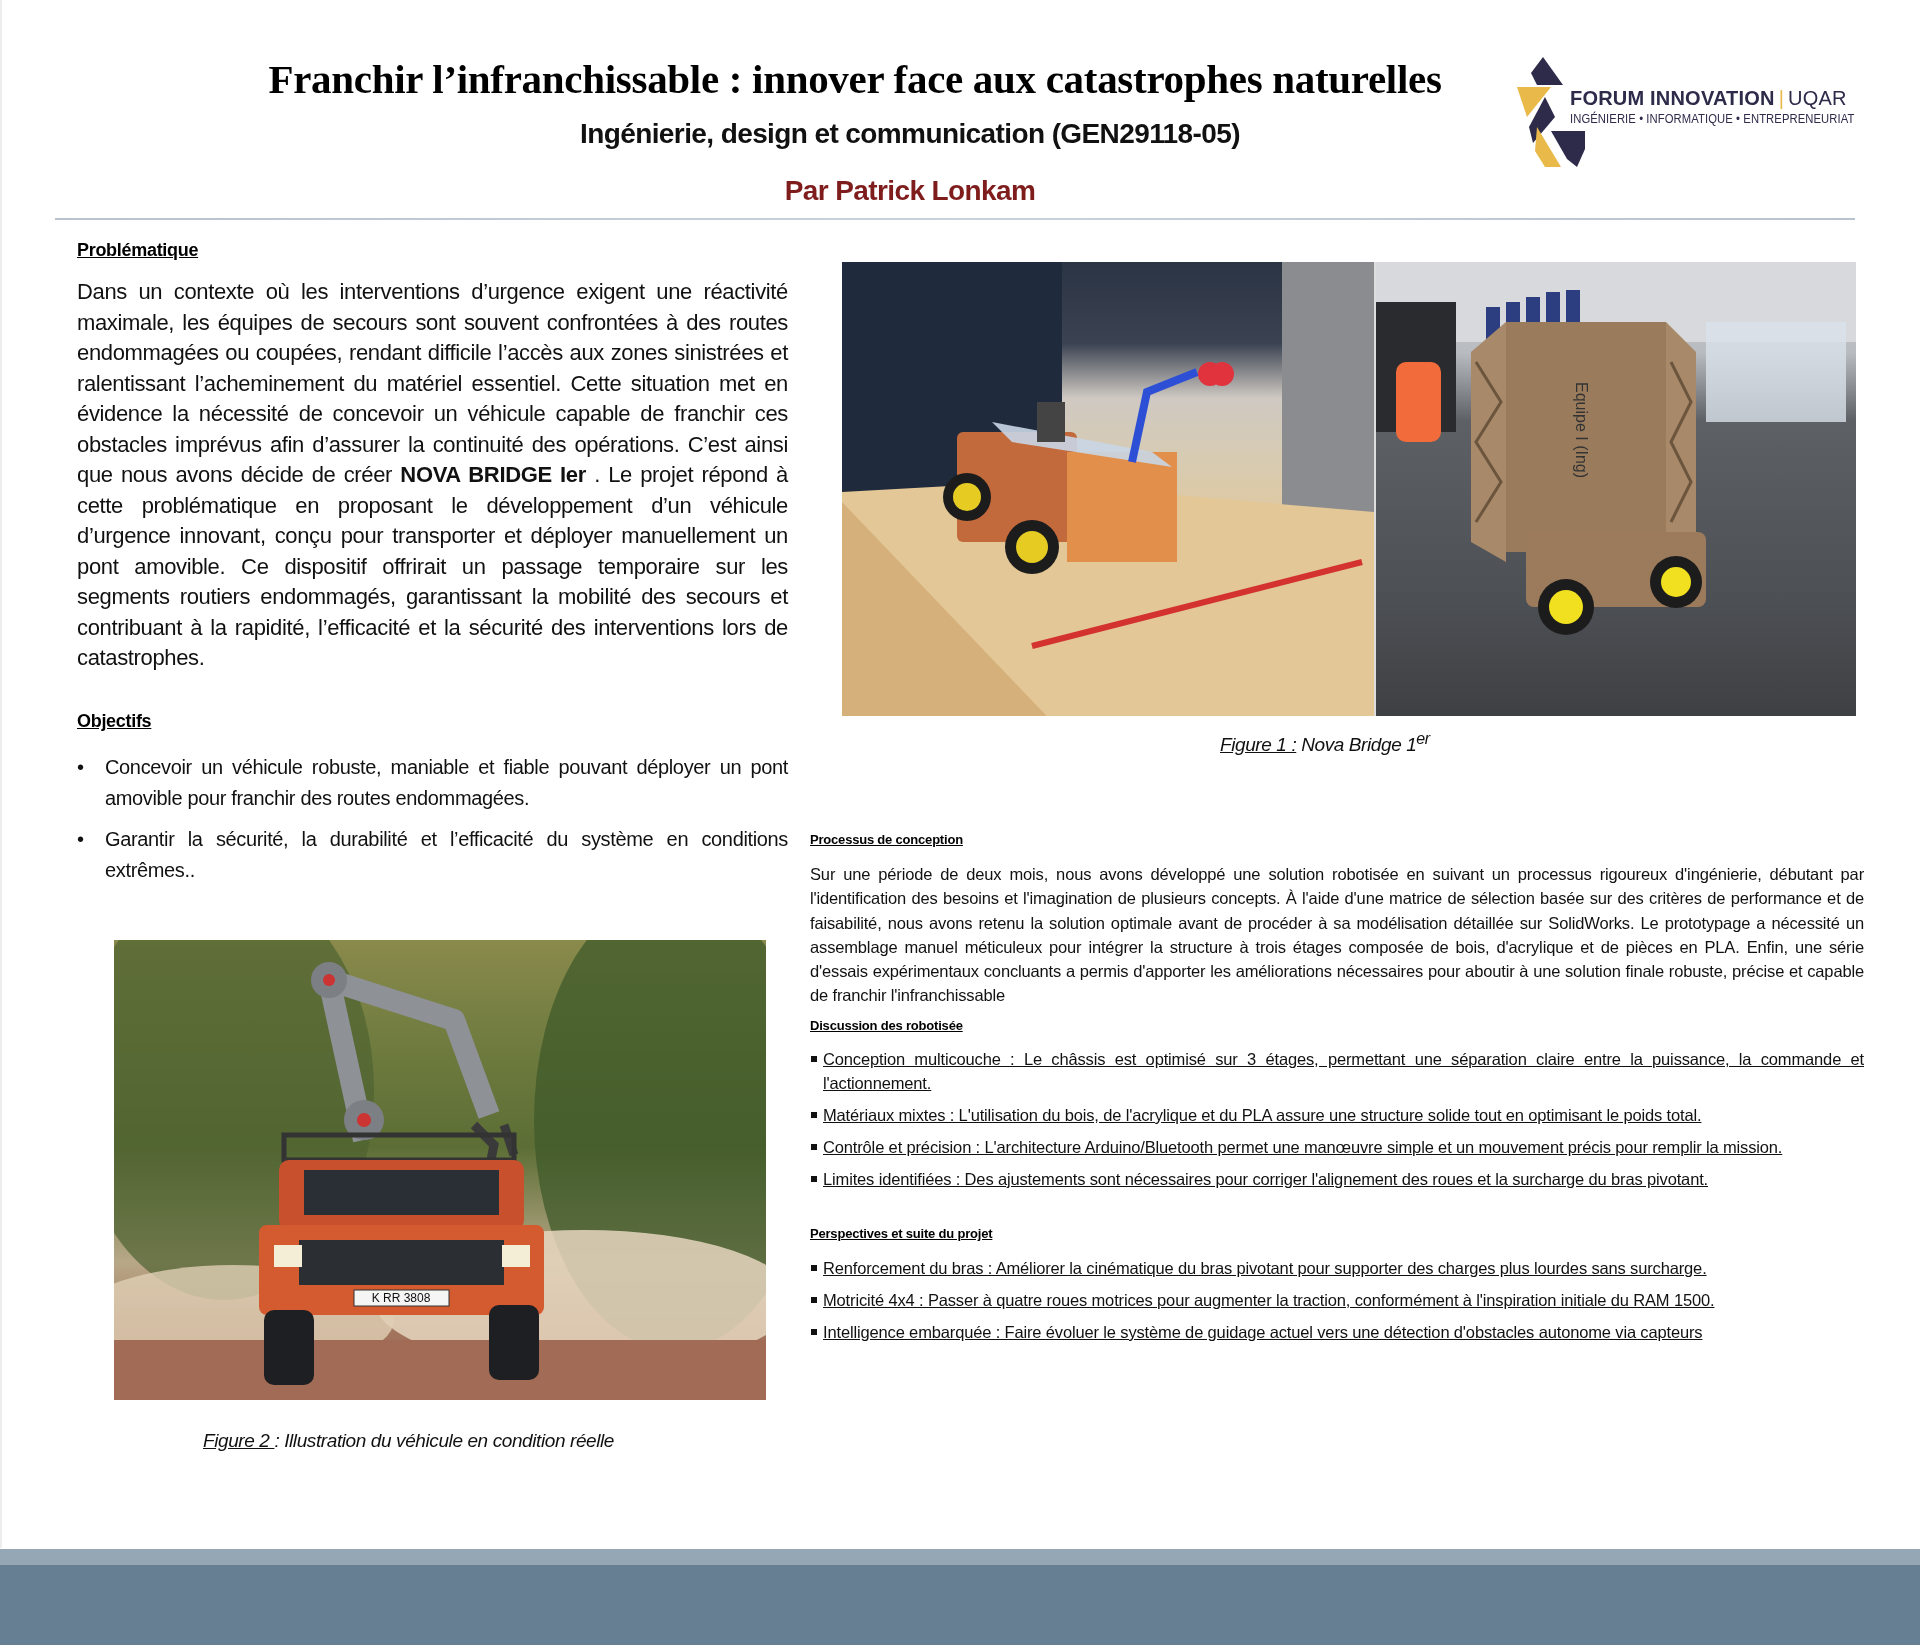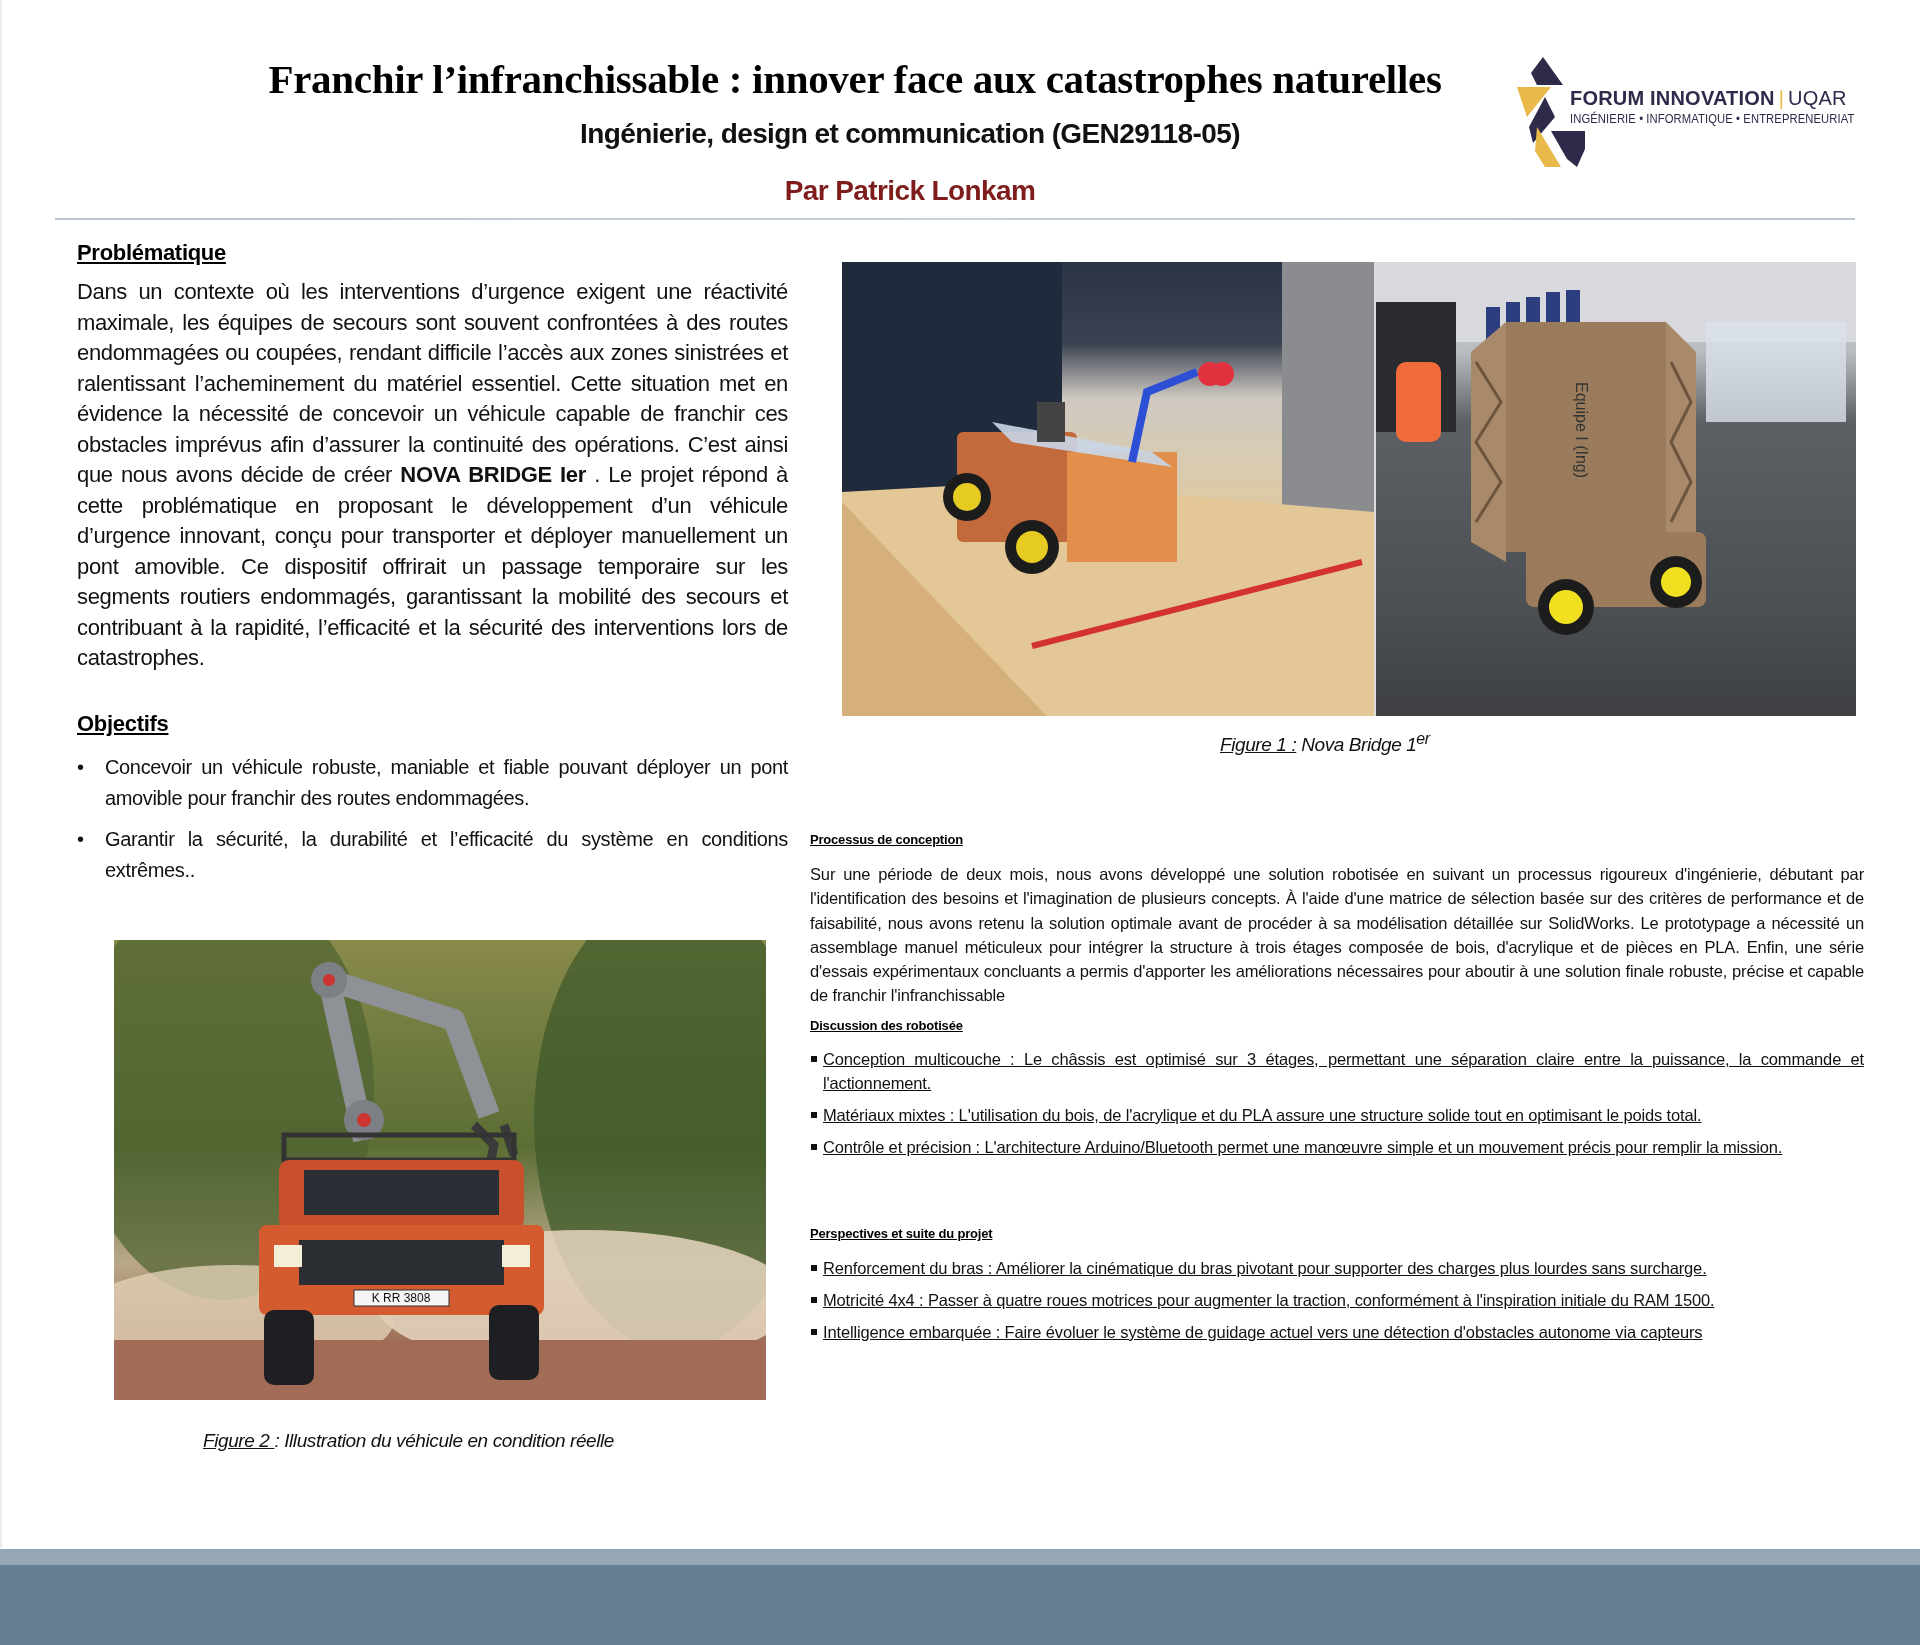--- a/index.html
+++ b/index.html
@@ -21,21 +21,21 @@
     
     .logo { position: absolute; left: 1515px; top: 55px; width: 350px; height: 115px; }
     .logo svg { position: absolute; left: 0; top: 0; }
     .logo-title { position: absolute; left: 55px; top: 32px; font-size: 20px; font-weight: bold; color: #2d2a4a; letter-spacing: 0.2px; white-space: nowrap; }
     .logo-title .sep { color: #e9b949; font-weight: normal; margin: 0 4px; }
     .logo-title .uqar { font-weight: normal; }
     .logo-sub { position: absolute; left: 55px; top: 57px; font-size: 12.5px; color: #2d2a4a; letter-spacing: 0.1px; white-space: nowrap; transform: scaleX(0.9); transform-origin: left; }
 
     
     .h-left { position: absolute; left: 77px; font-family: "Liberation Sans", sans-serif; font-weight: bold;
-      font-size: 22px; text-decoration: underline; color: #000; letter-spacing: -0.3px; }
+      font-size: 18px; text-decoration: underline; color: #000; letter-spacing: -0.3px; }
     .h-center { position: absolute; left: 810px; width: 1054px; text-align: left; font-weight: bold;
       font-size: 13px; text-decoration: underline; color: #000; letter-spacing: -0.2px; }
 
     .para-left { position: absolute; left: 77px; width: 711px; font-size: 22px; line-height: 30.5px;
       text-align: justify; color: #111; letter-spacing: -0.35px; }
     .para-left b { font-weight: bold; }
 
     .obj-list { position: absolute; left: 77px; top: 752px; width: 711px; list-style: none; }
     .obj-list li { position: relative; padding-left: 28px; font-size: 20px; line-height: 30.5px;
       text-align: justify; margin-bottom: 11px; letter-spacing: -0.35px; }
@@ -185,20 +185,21 @@
 <div class="caption" style="left:1220px; top:730px;"><span class="u">Figure 1 :</span><span> Nova Bridge 1</span><sup>er</sup></div>
 
 <div class="h-center" style="top:832px;">Processus de conception</div>
 <p class="para-right">Sur une période de deux mois, nous avons développé une solution robotisée en suivant un processus rigoureux d'ingénierie, débutant par l'identification des besoins et l'imagination de plusieurs concepts. À l'aide d'une matrice de sélection basée sur des critères de performance et de faisabilité, nous avons retenu la solution optimale avant de procéder à sa modélisation détaillée sur SolidWorks. Le prototypage a nécessité un assemblage manuel méticuleux pour intégrer la structure à trois étages composée de bois, d'acrylique et de pièces en PLA. Enfin, une série d'essais expérimentaux concluants a permis d'apporter les améliorations nécessaires pour aboutir à une solution finale robuste, précise et capable de franchir l'infranchissable</p>
 
 <div class="h-center" style="top:1018px;">Discussion des robotisée</div>
 <ul class="sq-list" style="top:1047px;">
   <li>Conception multicouche : Le châssis est optimisé sur 3 étages, permettant une séparation claire entre la puissance, la commande et l'actionnement.</li>
   <li>Matériaux mixtes : L'utilisation du bois, de l'acrylique et du PLA assure une structure solide tout en optimisant le poids total.</li>
   <li>Contrôle et précision : L'architecture Arduino/Bluetooth permet une manœuvre simple et un mouvement précis pour remplir la mission.</li>
+  <li>Limites identifiées : Des ajustements sont nécessaires pour corriger l'alignement des roues et la surcharge du bras pivotant.</li>
 </ul>
 
 <div class="h-center" style="top:1226px;">Perspectives et suite du projet</div>
 <ul class="sq-list" style="top:1256px;">
   <li>Renforcement du bras : Améliorer la cinématique du bras pivotant pour supporter des charges plus lourdes sans surcharge.</li>
   <li>Motricité 4x4 : Passer à quatre roues motrices pour augmenter la traction, conformément à l'inspiration initiale du RAM 1500.</li>
   <li>Intelligence embarquée : Faire évoluer le système de guidage actuel vers une détection d'obstacles autonome via capteurs</li>
 </ul>
 
 <div class="footer-light"></div>

